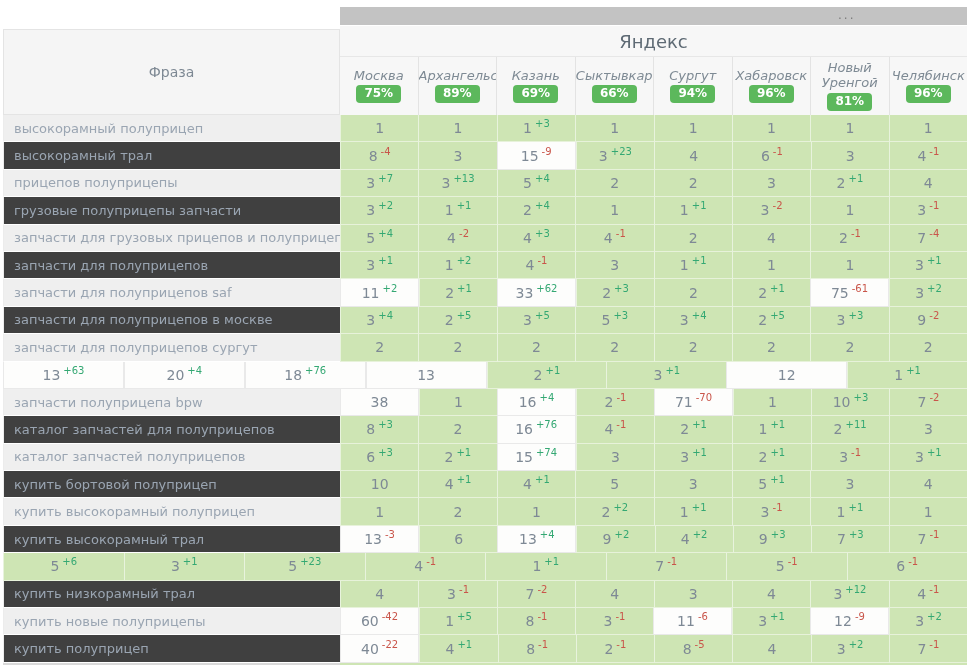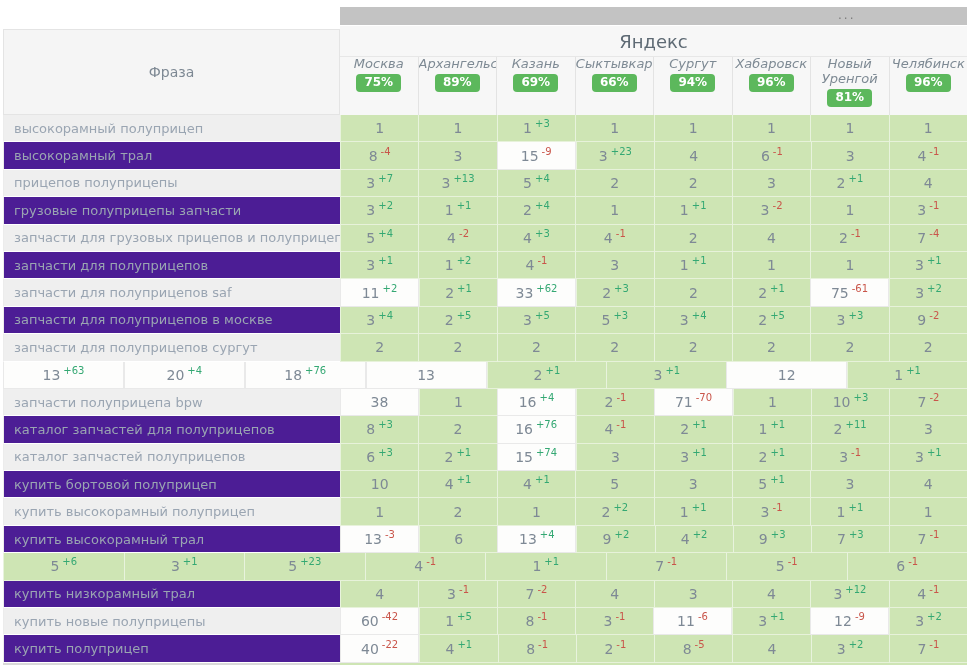--- a/index.html
+++ b/index.html
@@ -29,21 +29,21 @@
     background: #f7f7f7; border-bottom: 1px solid #e7e7e7;
     display: flex; align-items: center; justify-content: center;
     color: #5e6a74; font-size: 18px;
   }
   .head-cities {
     position: absolute; left: 340px; top: 57px; width: 627px; height: 58px;
     background: #f7f7f7; display: flex;
   }
   .city-cell {
     flex: 1 1 0; border-right: 1px solid #e3e3e3; overflow: hidden;
-    display: flex; flex-direction: column; align-items: center; 
+    display: flex; flex-direction: column; align-items: center; justify-content: center;
     gap: 2px; cursor: pointer;
   }
   .city-cell:last-child { border-right: none; }
   .city-name {
     font-style: italic; color: #7e8a94; font-size: 13px; line-height: 1.15;
     text-align: center; max-width: 100%;
   }
   .badge {
     display: inline-block; background: #5cb85c; color: #fff;
     font-size: 12px; font-weight: bold; border-radius: 4px;
@@ -52,21 +52,21 @@
   
   .rows { position: absolute; left: 3px; top: 115px; width: 964px; }
   .row { display: flex; height: 27.4px; }
   .phrase-cell {
     flex: 0 0 337px; display: flex; align-items: center;
     padding-left: 10px; font-size: 13px; color: #9aa5b2;
     border-bottom: 1px solid #fff; border-left: 1px solid #ececec;
     overflow: hidden; white-space: nowrap;
   }
   .row.odd  .phrase-cell { background: #efefef; }
-  .row.even .phrase-cell { background: #4c1d95; text-align: right; }
+  .row.even .phrase-cell { background: #404040; text-align: right; }
   .cell {
     flex: 1 1 0; display: flex; align-items: center; justify-content: center;
     font-size: 14px; color: #7e8995; background: #cee5b4;
     border-left: 1px solid rgba(255,255,255,.55);
     border-bottom: 1px solid rgba(255,255,255,.5);
   }
   .cell.out {
     background: #fdfdfc; border: 1px solid #e9e9e9; border-top: none;
   }
   .chg {

